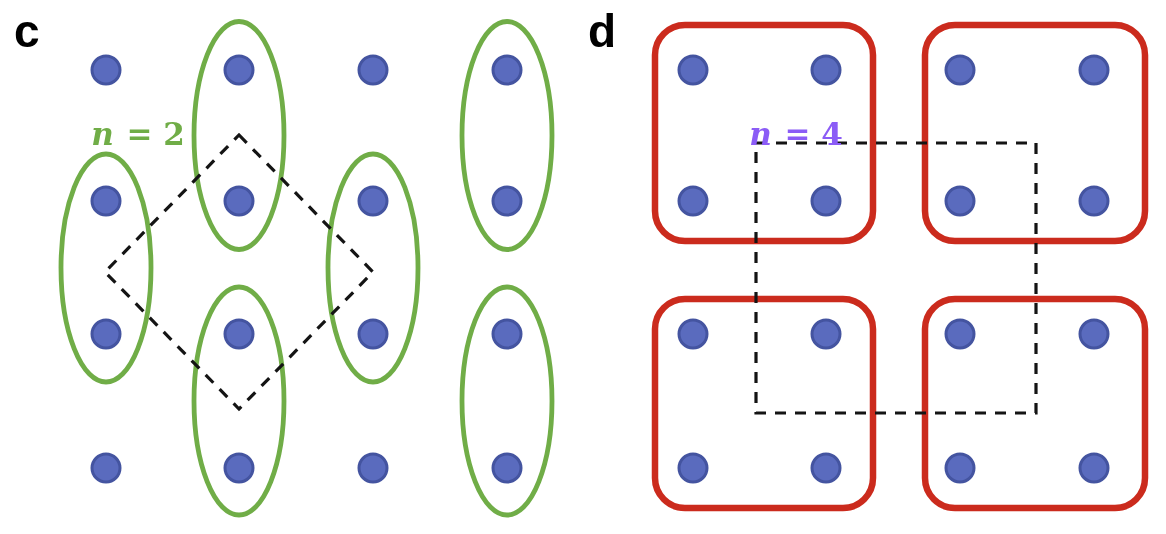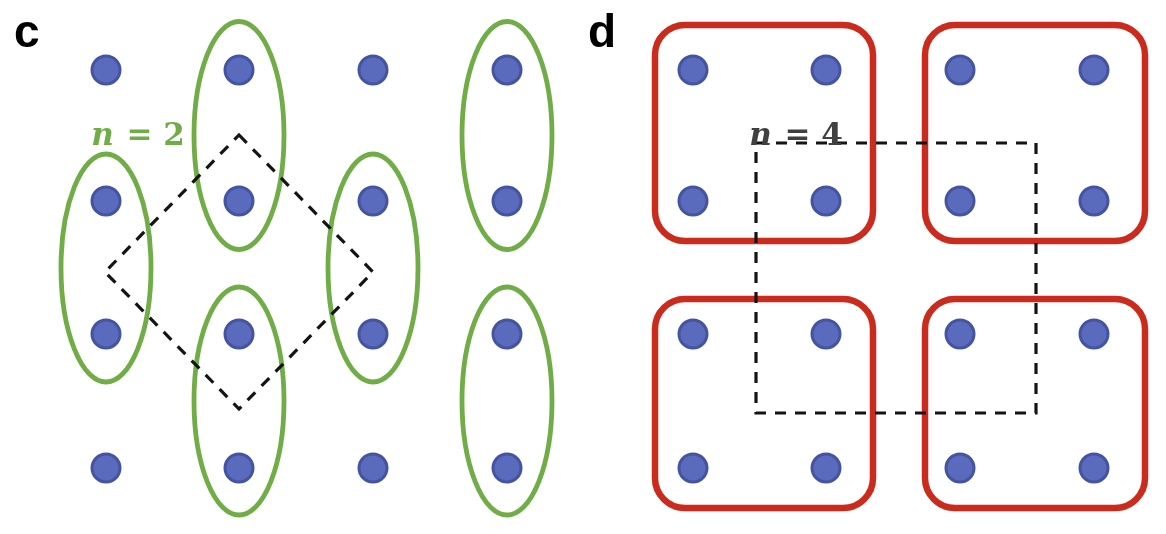--- a/index.html
+++ b/index.html
@@ -62,16 +62,16 @@
       <circle cx="960" cy="468" r="14" fill="#5A6BBE" stroke="#4454A0" stroke-width="3"></circle>
       <circle cx="1094" cy="468" r="14" fill="#5A6BBE" stroke="#4454A0" stroke-width="3"></circle>
     </svg>
 
   <div class="panel-label" style="left: 14px; top: 8px; color: rgb(0, 0, 0);">c</div>
   <div class="panel-label" style="left: 588px; top: 8px; color: rgb(0, 0, 0);">d</div>
 
   <div class="annot" style="left: 48px; top: 88px; color: rgb(112, 173, 71);">
     <span class="var">n</span><span> = 2</span>
   </div>
-  <div class="annot" style="left: 706px; top: 88px; color: #404040;">
+  <div class="annot" style="left: 706px; top: 88px; color: #8b5cf6;">
     <span class="var">n</span><span> = 4</span>
   </div>
 </div>
 
 </body></html>

